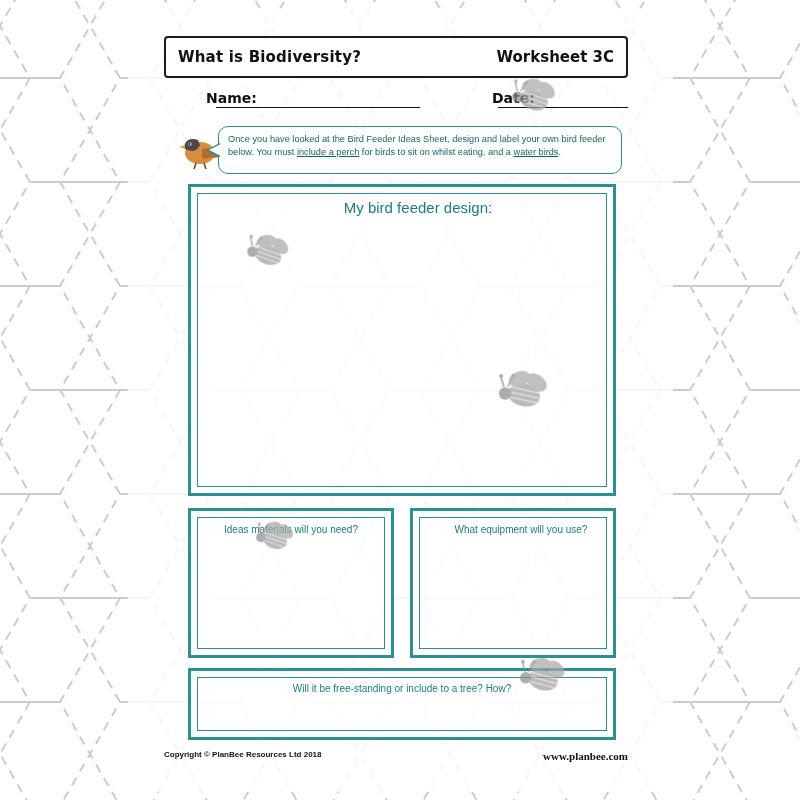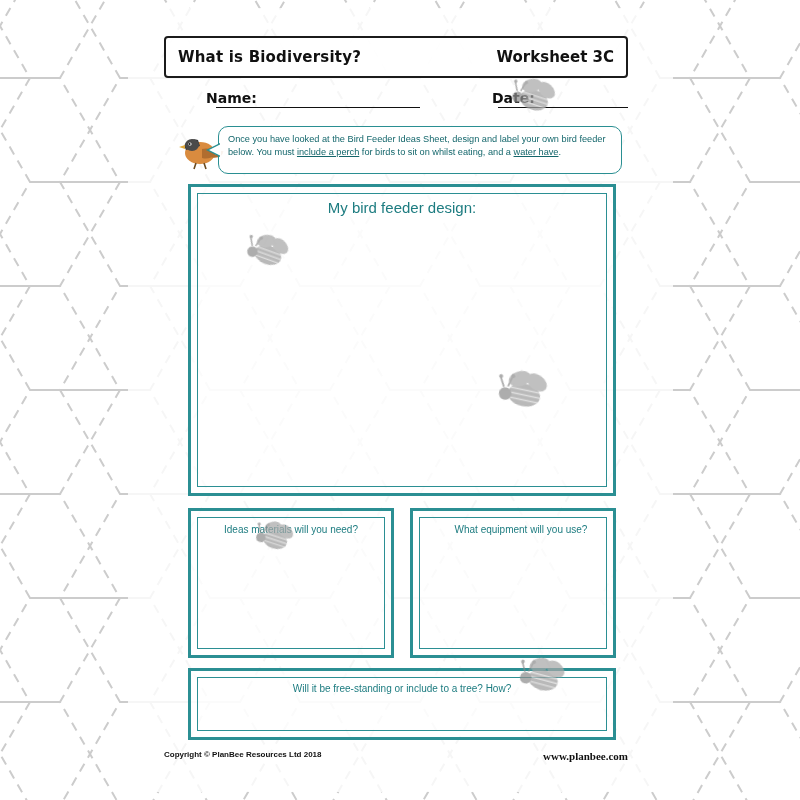--- a/index.html
+++ b/index.html
@@ -171,21 +171,21 @@
   }
   .box-caption {
     position: absolute;
     width: 100%;
     text-align: center;
     font-family: "Liberation Sans", sans-serif;
     color: #1d7c80;
   }
 
   #design-box { left: 60px; top: 176px; width: 428px; height: 312px; }
-  #design-box .box-caption { top: 12px; font-size: 15px; }
+  #design-box .box-caption { top: 12px; font-size: 15px; padding-left: 16px; }
 
   #materials-box { left: 60px; top: 500px; width: 206px; height: 150px; }
   #materials-box .box-caption { top: 13px; font-size: 10px; }
 
   #equipment-box { left: 282px; top: 500px; width: 206px; height: 150px; }
   #equipment-box .box-caption { top: 13px; font-size: 10px; padding-left: 8px; }
 
   #standing-box { left: 60px; top: 660px; width: 428px; height: 72px; }
   #standing-box .box-caption { top: 12px; font-size: 10px; }
 
@@ -316,21 +316,21 @@
         <ellipse cx="16" cy="15" rx="7" ry="6" fill="#4a4a4a"></ellipse>
         <circle cx="14" cy="14" r="1.6" fill="#ffffff"></circle>
         <circle cx="13.7" cy="14" r="0.9" fill="#111111"></circle>
         <path d="M9 15 L3 17 L9 19 Z" fill="#e0a93c"></path>
         <path d="M26 19 Q36 17 40 24 Q34 30 26 28 Z" fill="#b06d2f"></path>
         <path d="M20 33 L18 39 M28 33 L30 39" stroke="#6b4b22" stroke-width="1.6" fill="none"></path>
         <path d="M36 26 Q45 27 46 21" stroke="#b06d2f" stroke-width="3" fill="none"></path>
       </svg>
 
       <div id="bubble">
-        <div class="btext"><span>Once you have looked at the Bird Feeder Ideas Sheet, design and label your own bird feeder below. You must </span><u>include a perch</u><span> for birds to sit on whilst eating, and a </span><u>water have</u><span>.</span></div>
+        <div class="btext"><span>Once you have looked at the Bird Feeder Ideas Sheet, design and label your own bird feeder below. You must </span><u>include a perch</u><span> for birds to sit on whilst eating, and a </span><u>water birds</u><span>.</span></div>
       </div>
 
       <div id="design-box" class="teal-box">
         <div class="inner-rule"></div>
         <div class="box-caption">My bird feeder design:</div>
       </div>
 
       <div id="materials-box" class="teal-box">
         <div class="inner-rule"></div>
         <div class="box-caption">Ideas materials will you need?</div>

